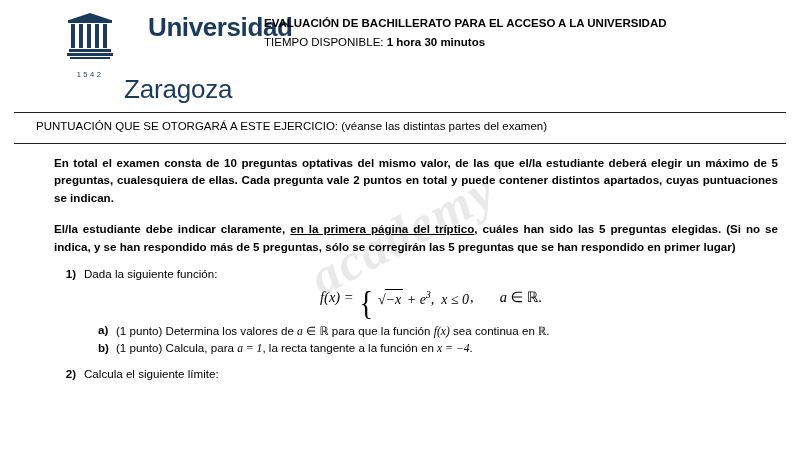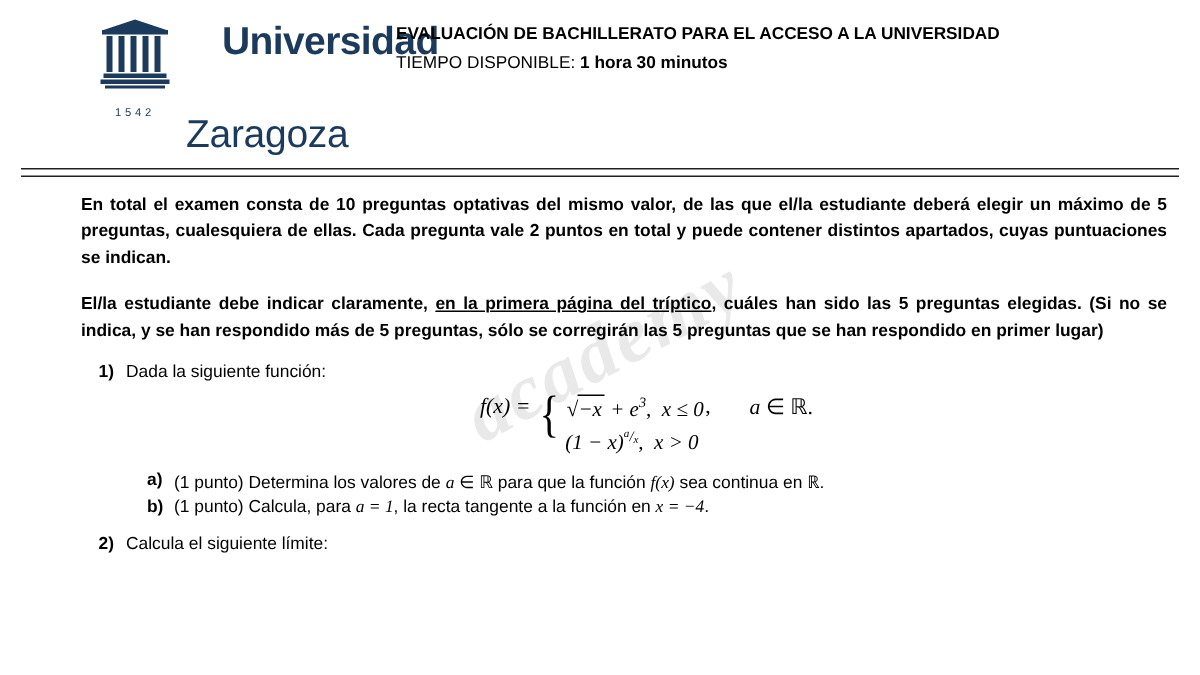--- a/index.html
+++ b/index.html
@@ -261,41 +261,41 @@
       </div>
 
       <div class="header-text">
         <div class="line bold">EVALUACIÓN DE BACHILLERATO PARA EL ACCESO A LA UNIVERSIDAD</div>
         <div class="line"><span>TIEMPO DISPONIBLE:</span> <span class="bold">1 hora 30 minutos</span></div>
       </div>
     </div>
 
     <div class="rule"></div>
 
+    <div class="punt">PUNTUACIÓN QUE SE OTORGARÁ A ESTE EJERCICIO: (véanse las distintas partes del examen)</div>
 
     <div class="rule"></div>
 
     <div class="body">
 
       <div class="para">En total el examen consta de 10 preguntas optativas del mismo valor, de las que el/la estudiante deberá elegir un máximo de 5 preguntas, cualesquiera de ellas. Cada pregunta vale 2 puntos en total y puede contener distintos apartados, cuyas puntuaciones se indican.</div>
 
       <div class="para second"><span>El/la estudiante debe indicar claramente, </span><span class="u">en la primera página del tríptico</span><span>, cuáles han sido las 5 preguntas elegidas. (Si no se indica, y se han respondido más de 5 preguntas, sólo se corregirán las 5 preguntas que se han respondido en primer lugar)</span></div>
 
       <div class="question">
         <div class="q-num">1)</div>
         <div class="q-body">
           <div class="q-stem">Dada la siguiente función:</div>
 
           <div class="math">
             <span class="mrow">
               <span><span class="mi">f</span>(<span class="mi">x</span>) =</span>
               <span class="brace">{</span>
               <span class="cases">
                 <div><span class="sqrt-wrap"><span class="radical">√</span><span class="overbar">−<span class="mi">x</span></span></span> + <span class="mi">e</span><sup class="ex">3</sup><span style="font-style:normal">,</span> &nbsp;<span class="mi">x</span> ≤ 0</div>
-                <div>(1 − <span class="mi">x</span>)<sup class="ex"><span class="frac-slant"><span class="num">a</span>/<span class="den">x</span></span></sup><span style="font-style:normal">,</span> &nbsp;<span class="mi">x</span> &gt; 0</div>
               </span>
               <span class="comma-after">,</span>
               <span class="amp"><span class="mi">a</span> <span style="font-style:normal">∈ ℝ.</span></span>
             </span>
           </div>
 
           <div class="subitem">
             <div class="sub-label">a)</div>
             <div class="sub-text"><span>(1 punto) Determina los valores de </span><span class="mi">a</span><span> ∈ ℝ para que la función </span><span class="mi">f(x)</span><span> sea continua en ℝ.</span></div>
           </div>

